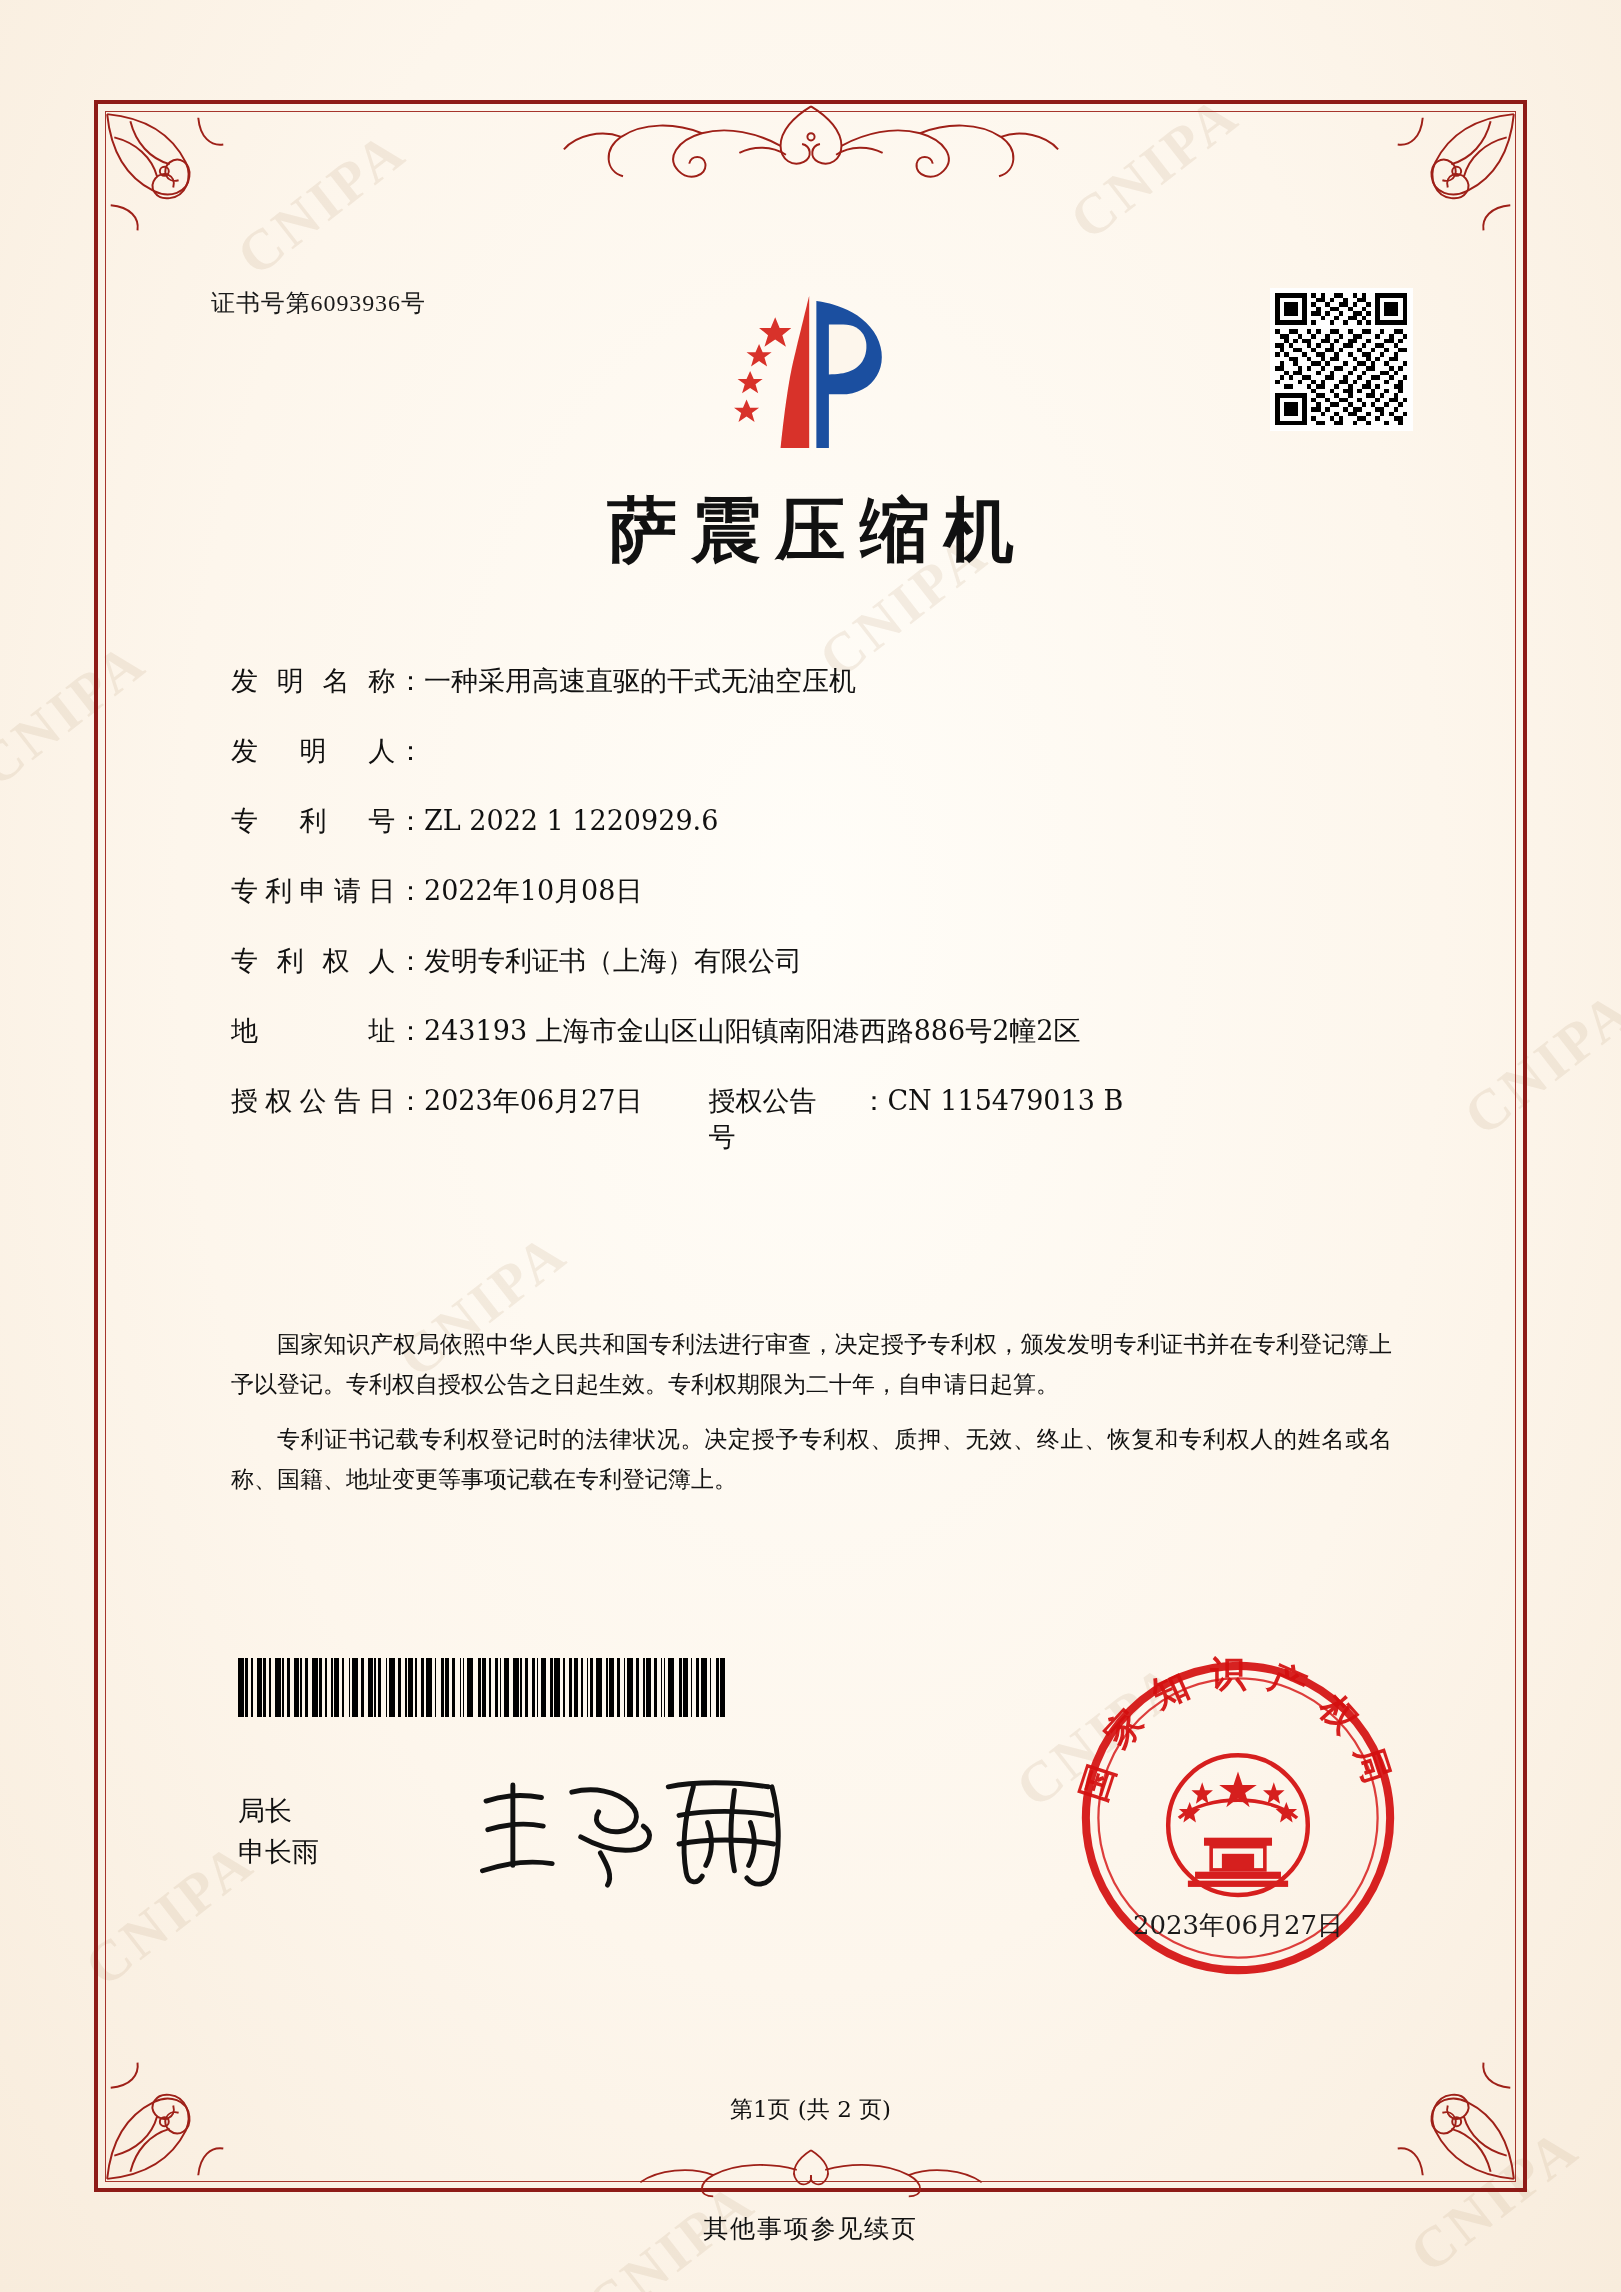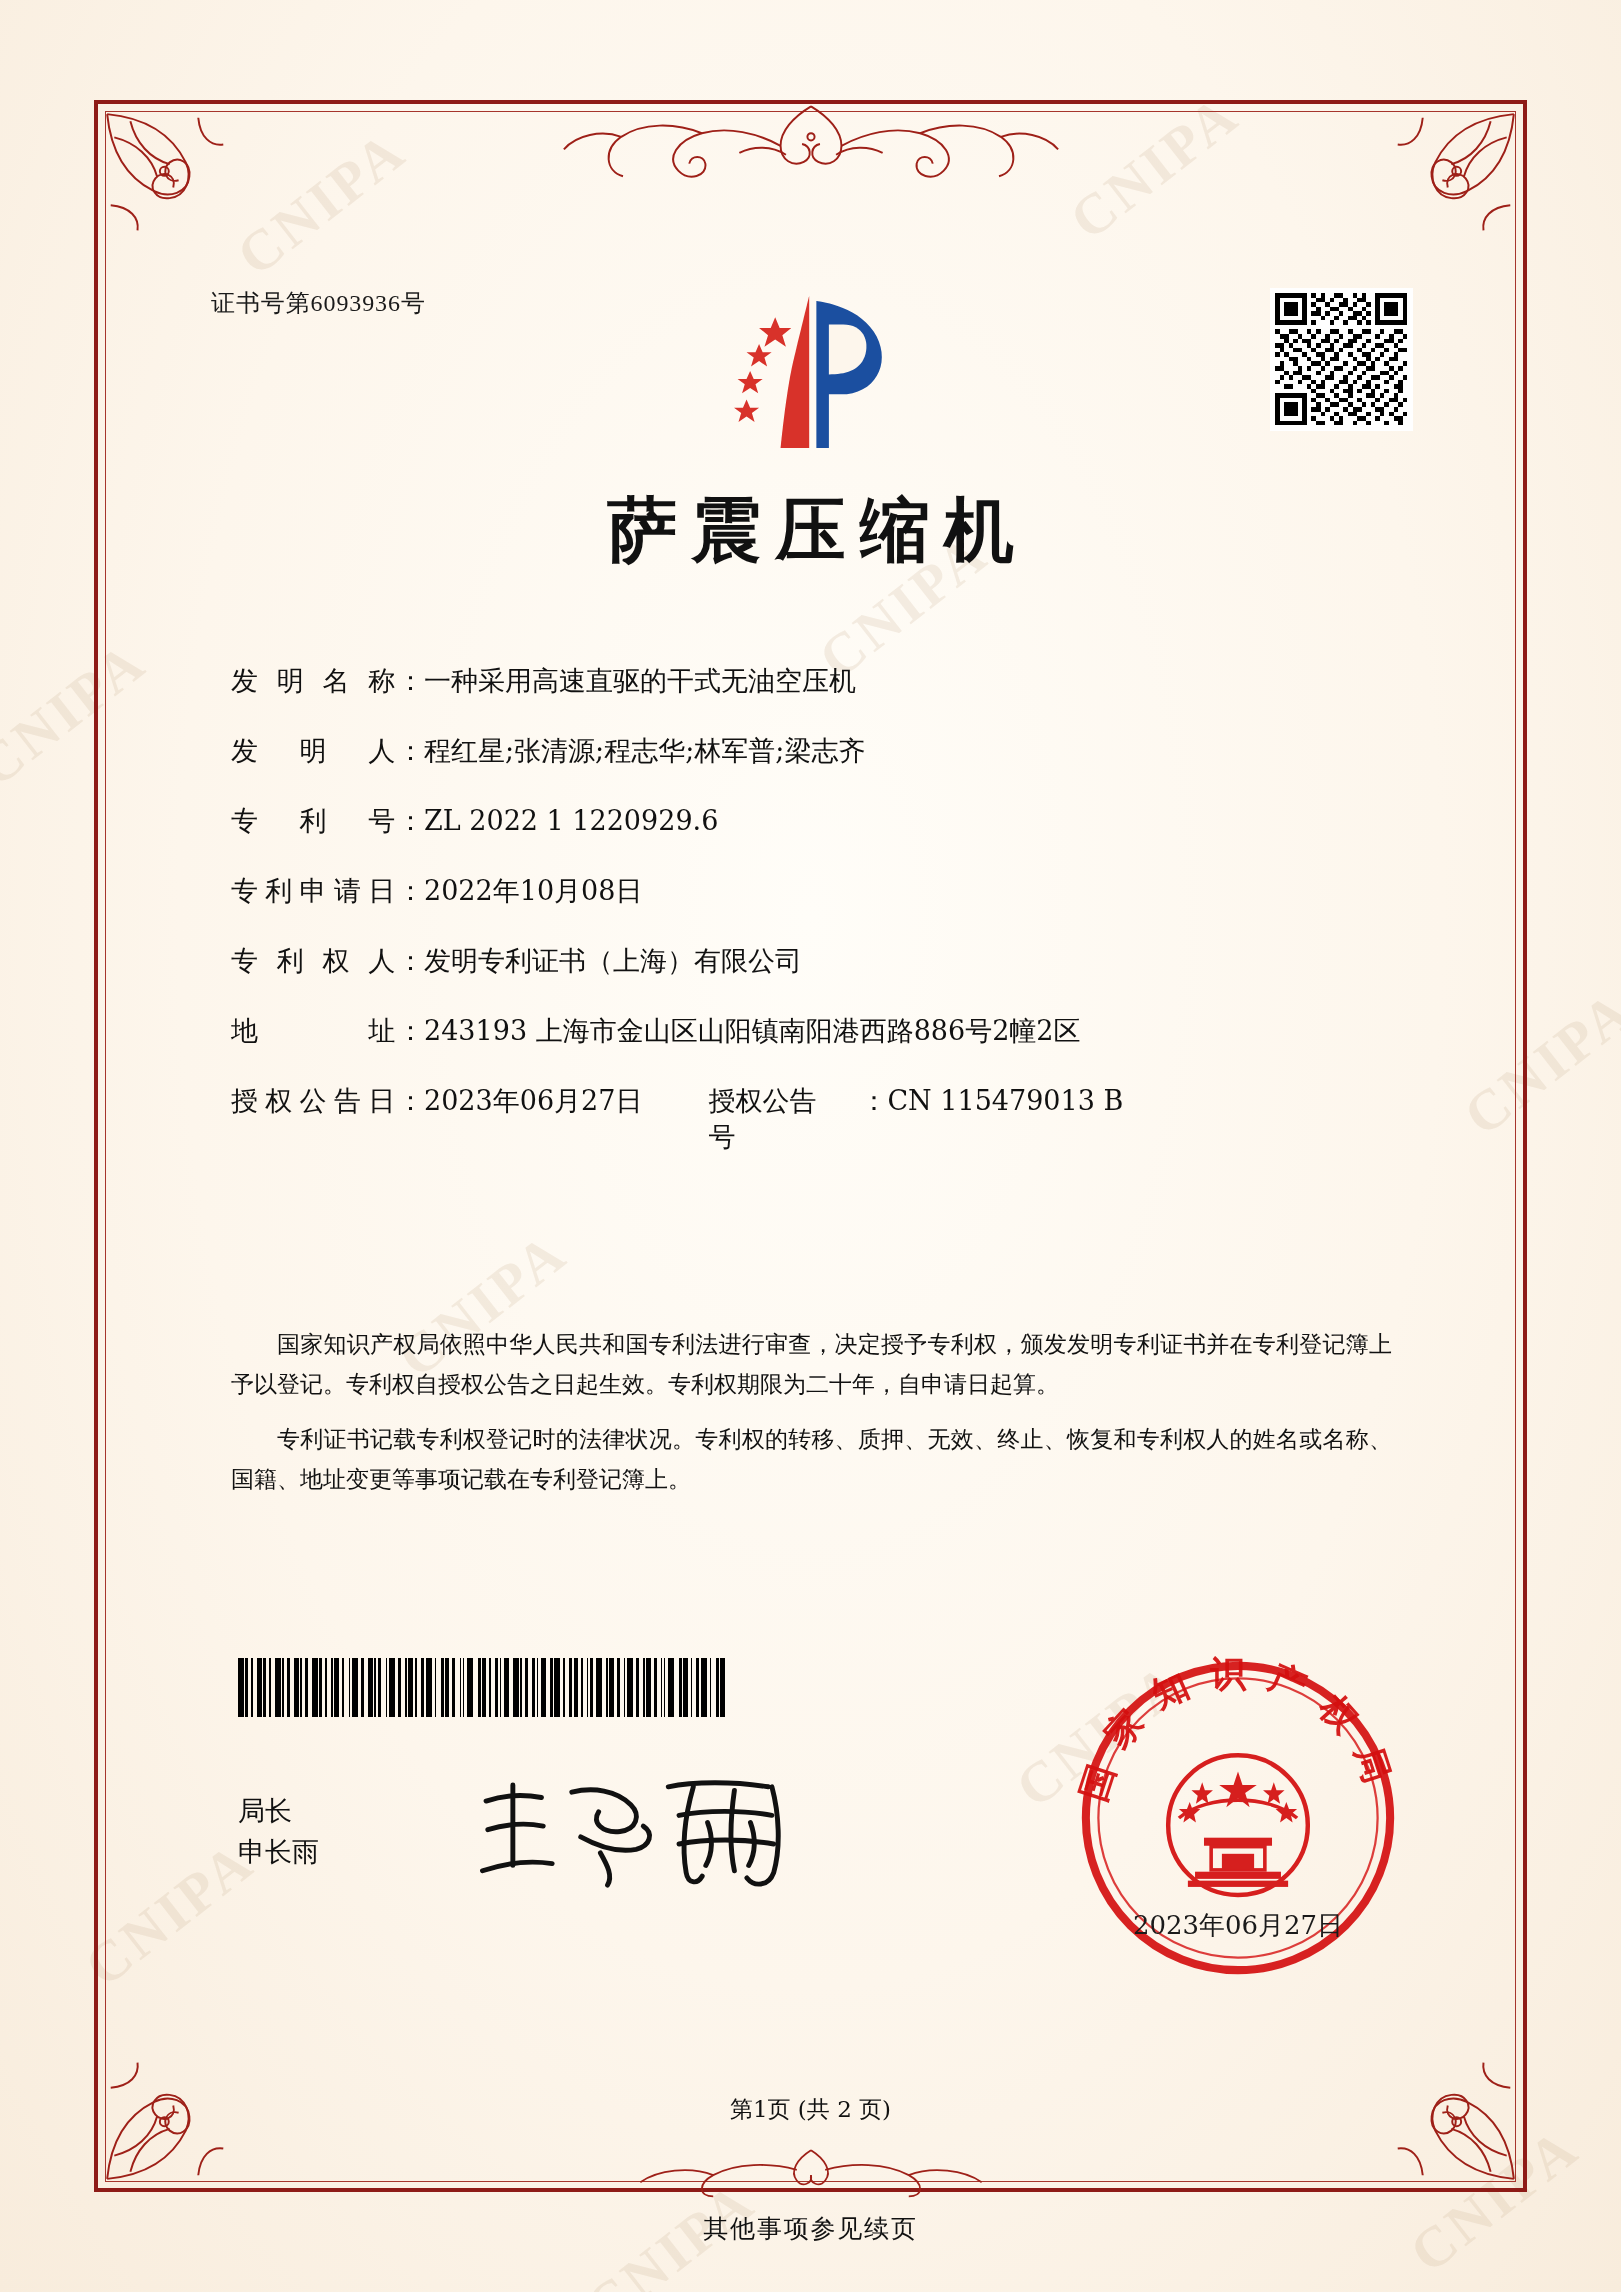--- a/index.html
+++ b/index.html
@@ -609,21 +609,20 @@
 
     <div class="frow">
       <div class="flabel">
         <span class="lab-chars">
             <span>发</span>
             <span>明</span>
             <span>人</span>
           </span>
           <span class="colon">：</span>
       </div>
-      <div class="fvalue">程红星;张清源;程志华;林军普;梁志齐</div>
     </div>
 
     <div class="frow">
       <div class="flabel">
         <span class="lab-chars">
             <span>专</span>
             <span>利</span>
             <span>号</span>
           </span>
           <span class="colon">：</span>
@@ -685,21 +684,21 @@
         <span class="lab-chars"><span>授</span><span>权</span><span>公</span><span>告</span><span>号</span></span>
           <span class="colon">：</span>
       </div>
       <div class="fvalue">CN 115479013 B</div>
     </div>
 
   </div>
 
   <div class="paras">
     <p>国家知识产权局依照中华人民共和国专利法进行审查，决定授予专利权，颁发发明专利证书并在专利登记簿上予以登记。专利权自授权公告之日起生效。专利权期限为二十年，自申请日起算。</p>
-    <p>专利证书记载专利权登记时的法律状况。专利权的转移、质押、无效、终止、恢复和专利权人的姓名或名称、国籍、地址变更等事项记载在专利登记簿上。</p>
+    <p>专利证书记载专利权登记时的法律状况。决定授予专利权、质押、无效、终止、恢复和专利权人的姓名或名称、国籍、地址变更等事项记载在专利登记簿上。</p>
   </div>
 
   <div class="barcode" id="barcode">
       <i style="width:7.2px"></i>
       <i style="width:1.8px;background:transparent"></i>
       <i style="width:3.6px"></i>
       <i style="width:3.6px;background:transparent"></i>
       <i style="width:1.8px"></i>
       <i style="width:5.4px;background:transparent"></i>
       <i style="width:5.4px"></i>

